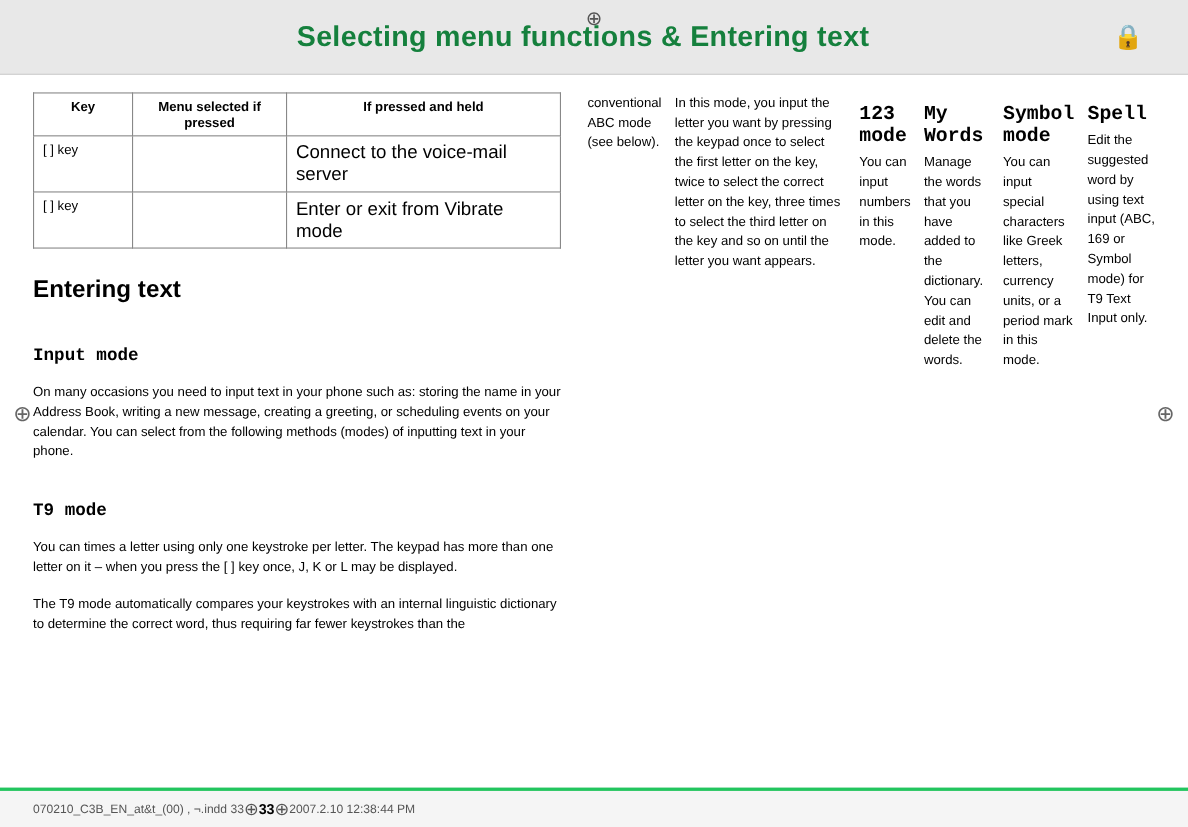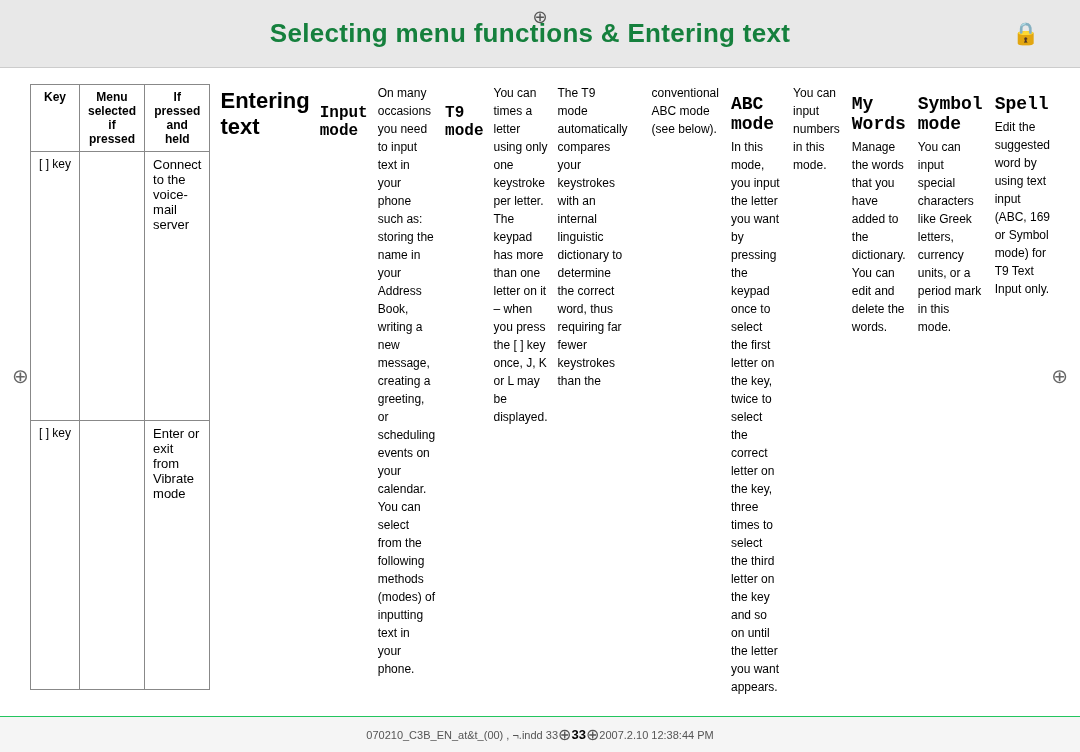--- a/index.html
+++ b/index.html
@@ -52,21 +52,21 @@
       display: flex;
       padding: 16px 30px 16px 30px;
       gap: 24px;
       height: calc(752px - 68px - 36px);
     }
 
     
     .left-col {
       flex: 0 0 480px;
       display: flex;
-      flex-direction: row;
+      flex-direction: column;
       gap: 10px;
     }
 
     
     .menu-table {
       width: 100%;
       border-collapse: collapse;
       font-size: 12px;
       margin-bottom: 10px;
     }
@@ -83,21 +83,21 @@
     }
     .menu-table td.key-col {
       text-align: left;
       white-space: nowrap;
       width: 90px;
     }
     .menu-table td.menu-col {
       width: 140px;
     }
     .menu-table td.held-col {
-      font-size: 13px;
+      font-size: 17px;
     }
 
     
     .entering-text-heading {
       font-size: 22px;
       font-weight: bold;
       color: #000;
       margin-top: 4px;
       margin-bottom: 8px;
     }
@@ -137,24 +137,24 @@
     }
 
     
     .page-footer {
       position: absolute;
       bottom: 0;
       left: 0;
       right: 0;
       height: 36px;
       background: #f5f5f5;
-      border-top: 1px solid #22c55e;
+      border-top: 3px solid #22c55e;
       display: flex;
       align-items: center;
-      justify-content: center;
+      justify-content: flex-start;
       padding: 0 30px;
       font-size: 11px;
       color: #555;
     }
 
     .compass-bottom-left {
       font-size: 16px;
       color: #555;
     }
     .compass-bottom-right {
@@ -214,25 +214,25 @@
     <p class="body-text">You can times a letter using only one keystroke per letter. The keypad has more than one letter on it – when you press the [    ] key once, J, K or L may be displayed.</p>
     <p class="body-text">The T9 mode automatically compares your keystrokes with an internal linguistic dictionary to determine the correct word, thus requiring far fewer keystrokes than the</p>
 
   </div>
 
   <div class="right-col">
 
     <p class="body-text">conventional ABC mode (see below).</p>
 
     <div>
-      <div class="section-heading">ABC mode</div>
       <p class="body-text">In this mode, you input the letter you want by pressing the keypad once to select the first letter on the key, twice to select the correct letter on the key, three times to select the third letter on the key and so on until the letter you want appears.</p>
     </div>
 
     <div>
+      <div class="section-heading">123 mode</div>
       <p class="body-text">You can input numbers in this mode.</p>
     </div>
 
     <div>
       <div class="section-heading">My Words</div>
       <p class="body-text">Manage the words that you have added to the dictionary. You can edit and delete the words.</p>
     </div>
 
     <div>
       <div class="section-heading">Symbol mode</div>

